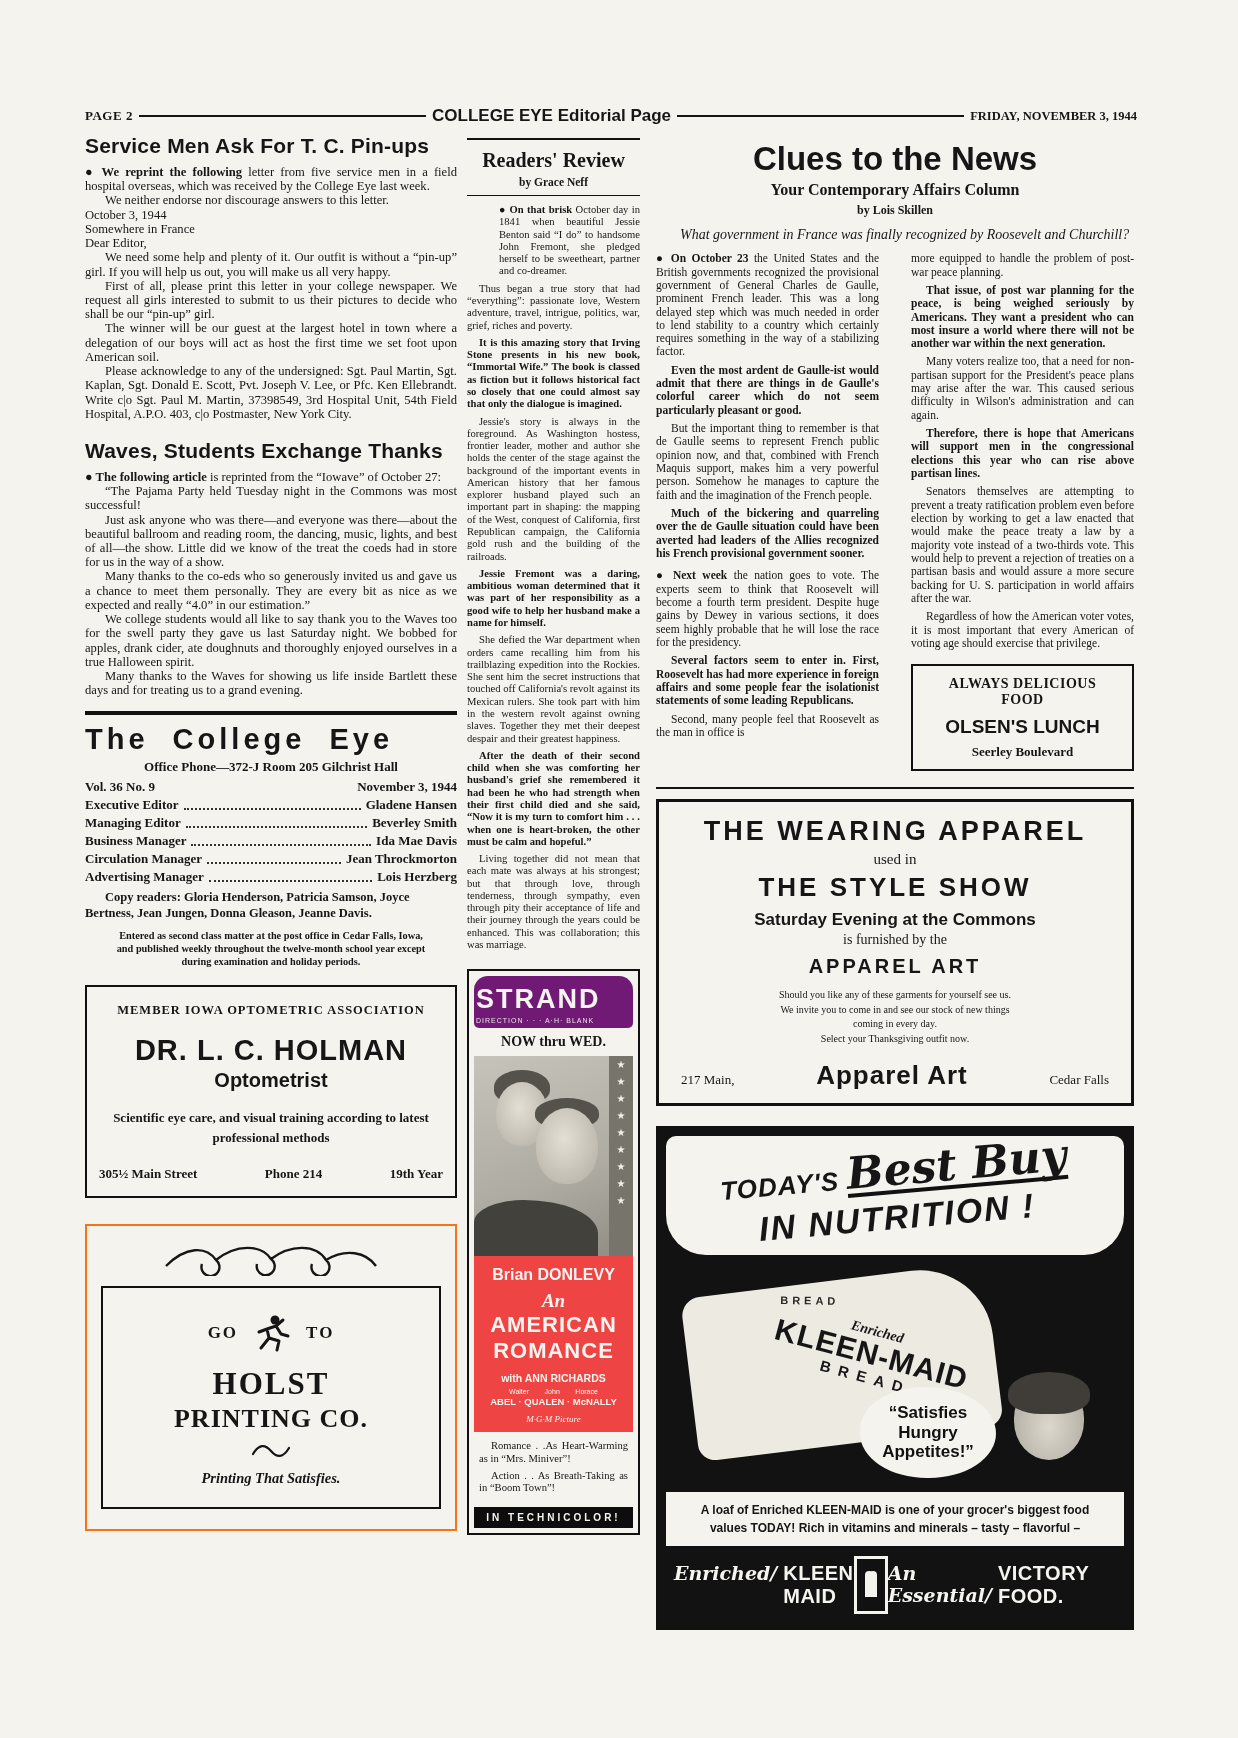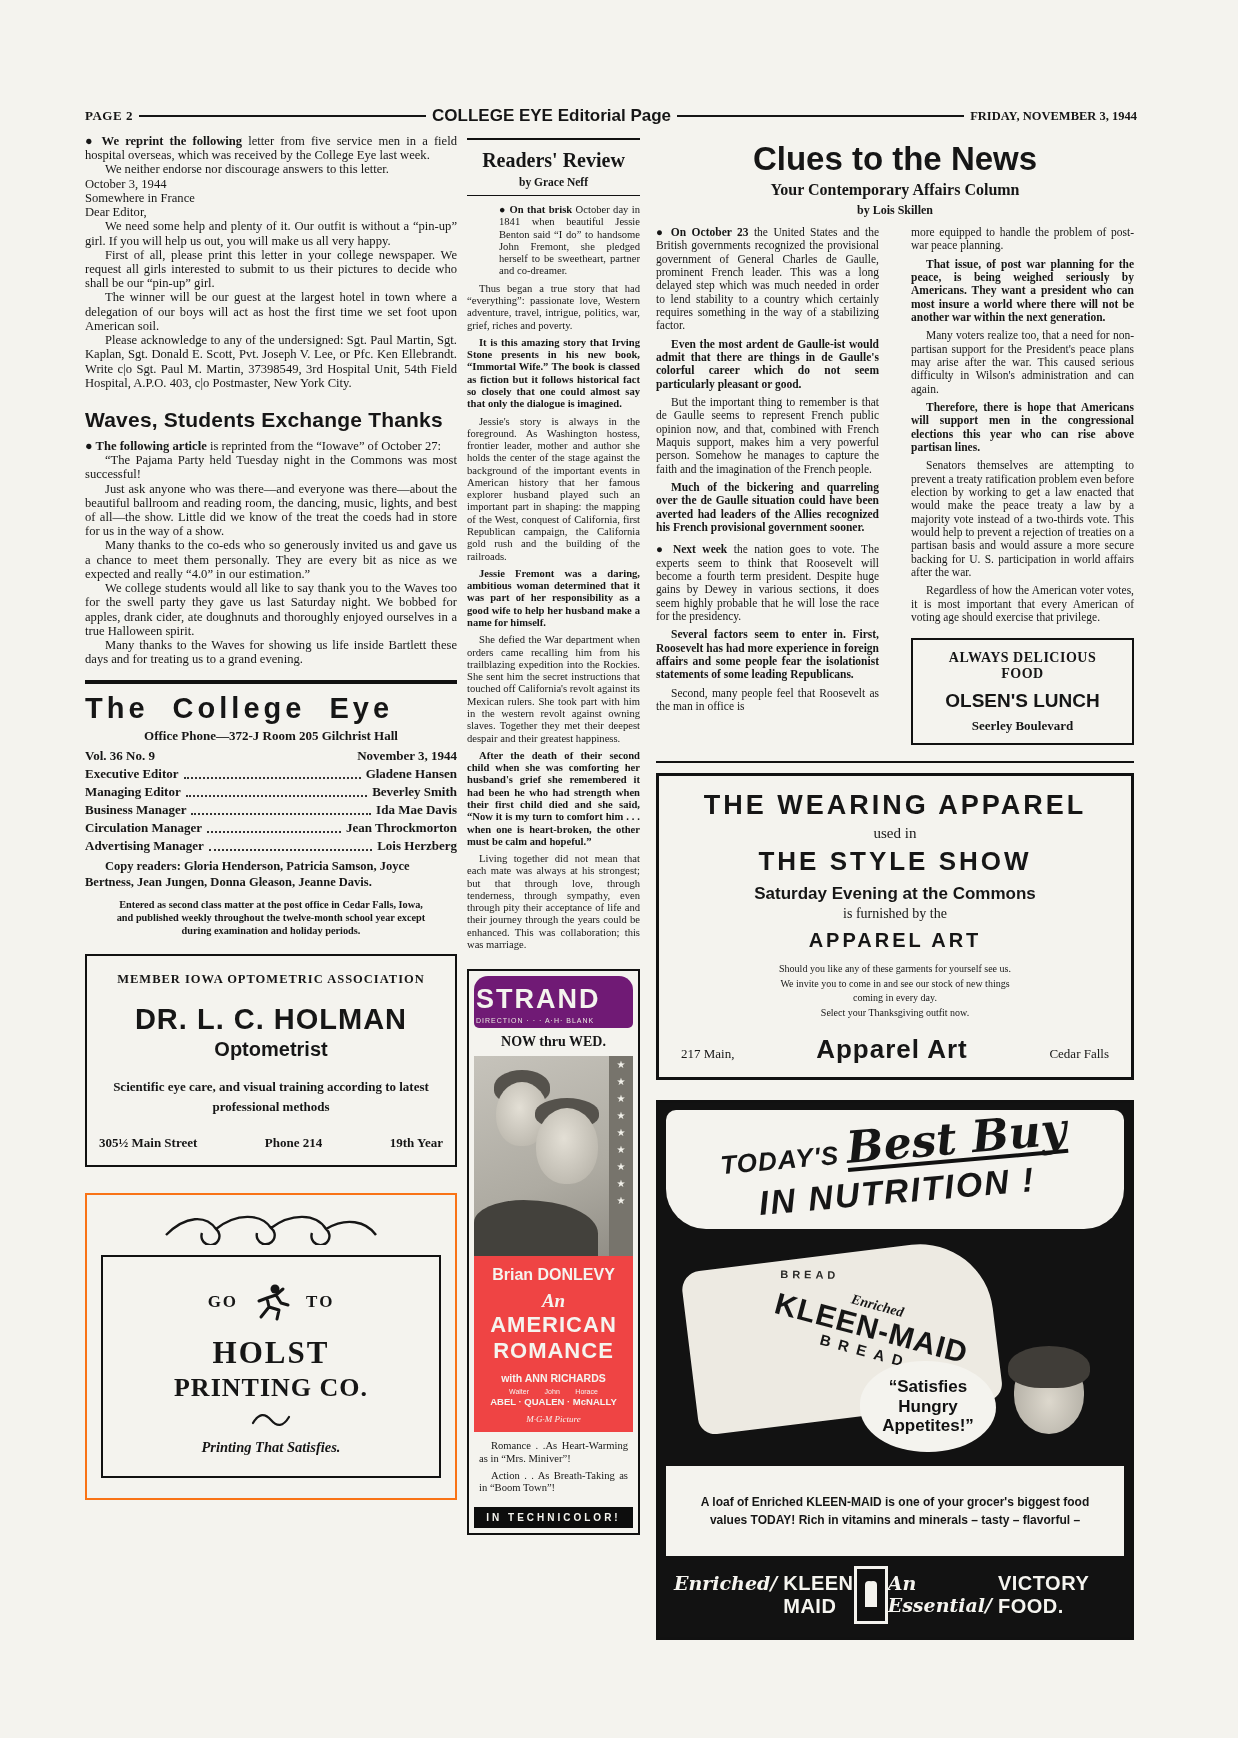--- a/index.html
+++ b/index.html
@@ -142,21 +142,21 @@
   .loaf-enriched{font:italic bold 14px "Liberation Serif",serif;}
   .loaf-brand{font:bold 30px "Liberation Sans",sans-serif;letter-spacing:1px;line-height:1;}
   .loaf-bread{font:bold 15px "Liberation Sans",sans-serif;letter-spacing:8px;}
   .bubble{position:absolute;right:128px;bottom:8px;width:136px;background:#f4f3ee;border-radius:48% 52% 50% 50%;
           padding:16px 8px;text-align:center;color:#111;}
   .bubble div{font:bold 17px "Liberation Sans",sans-serif;line-height:1.15;}
   .woman{position:absolute;right:40px;bottom:26px;width:70px;height:78px;
          background:radial-gradient(ellipse at 50% 58%,#ddd8cd,#b3afa5 80%);border-radius:46% 46% 50% 50%;}
   .woman::before{content:"";position:absolute;top:-10px;left:-6px;right:-6px;height:42px;
          background:#403d38;border-radius:50% 50% 40% 40%;}
-  .kleen-body{background:#f4f3ee;margin-top:6px;padding:27px 10px;text-align:center;}
+  .kleen-body{background:#f4f3ee;margin-top:6px;padding:9px 10px;text-align:center;}
   .kleen-body div{font:bold 12px "Liberation Sans",sans-serif;line-height:1.5;}
   .kleen-foot{display:flex;align-items:center;justify-content:space-between;padding:10px 8px 6px;color:#f5f4ef;}
   .kf-script{font:italic bold 19px "DejaVu Serif",serif;margin-right:6px;}
   .kf-bold{font:bold 20px "Liberation Sans",sans-serif;letter-spacing:.5px;}
   .kf-group{display:flex;align-items:baseline;}
   .emblem{width:44px;height:58px;background:#f4f3ee;padding:3px;display:flex;}
   .emblem-in{flex:1;background:#111;position:relative;}
   .emblem-in::before,.emblem-in::after{content:"";position:absolute;top:12px;width:8px;height:26px;background:#f4f3ee;border-radius:4px 4px 0 0;}
   .emblem-in::before{left:8px;}
   .emblem-in::after{right:8px;}
@@ -169,20 +169,21 @@
   <div class="masthead-bar" data-interactable="false">
     <span class="hdr-page" data-interactable="false">PAGE 2</span>
     <span class="hrule" data-interactable="false"></span>
     <span class="hdr-title" data-interactable="false">COLLEGE EYE Editorial Page</span>
     <span class="hrule" data-interactable="false"></span>
     <span class="hdr-date" data-interactable="false">FRIDAY, NOVEMBER 3, 1944</span>
   </div>
 
   <div class="col-left body-l" data-interactable="false">
 
+    <h1 class="art-title" data-interactable="false">Service Men Ask For T. C. Pin-ups</h1>
     <p class="lead" data-interactable="false"><span class="b">● We reprint the following</span><span> letter from five service men in a field hospital overseas, which was received by the College Eye last week.</span></p>
     <p data-interactable="false"><span>We neither endorse nor discourage answers to this letter.</span></p>
     <p class="addr" data-interactable="false"><span>October 3, 1944</span></p>
     <p class="addr" data-interactable="false"><span>Somewhere in France</span></p>
     <p class="addr" data-interactable="false"><span>Dear Editor,</span></p>
     <p data-interactable="false"><span>We need some help and plenty of it. Our outfit is without a “pin-up” girl. If you will help us out, you will make us all very happy.</span></p>
     <p data-interactable="false"><span>First of all, please print this letter in your college newspaper. We request all girls interested to submit to us their pictures to decide who shall be our “pin-up” girl.</span></p>
     <p data-interactable="false"><span>The winner will be our guest at the largest hotel in town where a delegation of our boys will act as host the first time we set foot upon American soil.</span></p>
     <p data-interactable="false"><span>Please acknowledge to any of the undersigned: Sgt. Paul Martin, Sgt. Kaplan, Sgt. Donald E. Scott, Pvt. Joseph V. Lee, or Pfc. Ken Ellebrandt. Write c|o Sgt. Paul M. Martin, 37398549, 3rd Hospital Unit, 54th Field Hospital, A.P.O. 403, c|o Postmaster, New York City.</span></p>
 
@@ -315,20 +316,21 @@
         <p data-interactable="false">Action . . As Breath-Taking as in “Boom Town”!</p>
       </div>
       <div class="strand-tech" data-interactable="false">IN TECHNICOLOR!</div>
     </div>
   </div>
 
   <div class="col-right" data-interactable="false">
     <div class="clues-title" data-interactable="false">Clues to the News</div>
     <div class="clues-sub" data-interactable="false">Your Contemporary Affairs Column</div>
     <div class="clues-by" data-interactable="false">by Lois Skillen</div>
+    <div class="clues-q" data-interactable="false">What government in France was finally recognized by Roosevelt and Churchill?</div>
 
     <div class="clues-cols" data-interactable="false">
       <div class="subcol body-r" data-interactable="false">
         <p class="lead" data-interactable="false"><span class="b">● On October 23</span><span> the United States and the British governments recognized the provisional government of General Charles de Gaulle, prominent French leader. This was a long delayed step which was much needed in order to lend stability to a country which certainly requires something in the way of a stabilizing factor.</span></p>
         <p data-interactable="false"><span class="b">Even the most ardent de Gaulle-ist would admit that there are things in de Gaulle's colorful career which do not seem particularly pleasant or good.</span></p>
         <p data-interactable="false"><span>But the important thing to remember is that de Gaulle seems to represent French public opinion now, and that, combined with French Maquis support, makes him a very powerful person. Somehow he manages to capture the faith and the imagination of the French people.</span></p>
         <p data-interactable="false"><span class="b">Much of the bickering and quarreling over the de Gaulle situation could have been averted had leaders of the Allies recognized his French provisional government sooner.</span></p>
         <p class="lead gap" data-interactable="false"><span class="b">● Next week</span><span> the nation goes to vote. The experts seem to think that Roosevelt will become a fourth term president. Despite huge gains by Dewey in various sections, it does seem highly probable that he will lose the race for the presidency.</span></p>
         <p data-interactable="false"><span class="b">Several factors seem to enter in. First, Roosevelt has had more experience in foreign affairs and some people fear the isolationist statements of some leading Republicans.</span></p>
         <p data-interactable="false"><span>Second, many people feel that Roosevelt as the man in office is</span></p>

